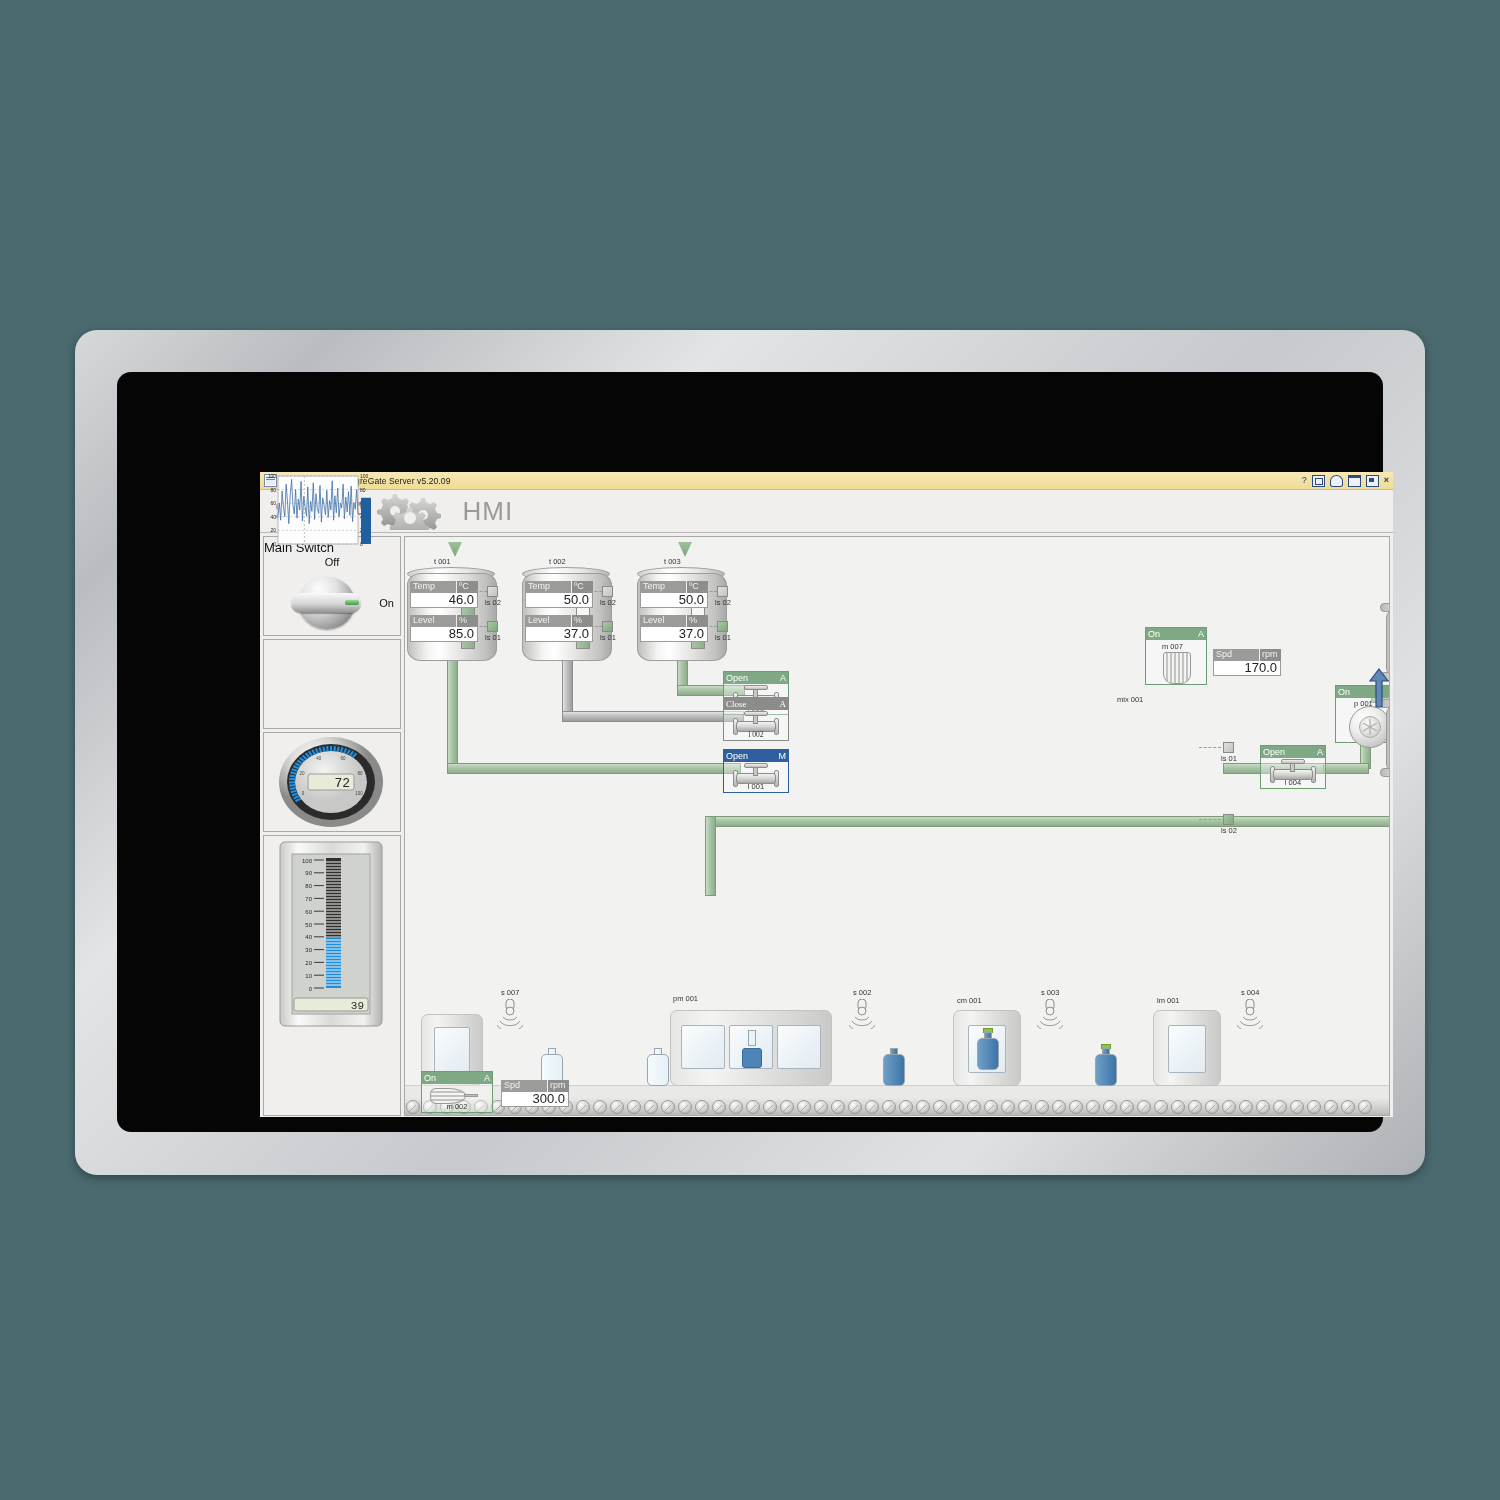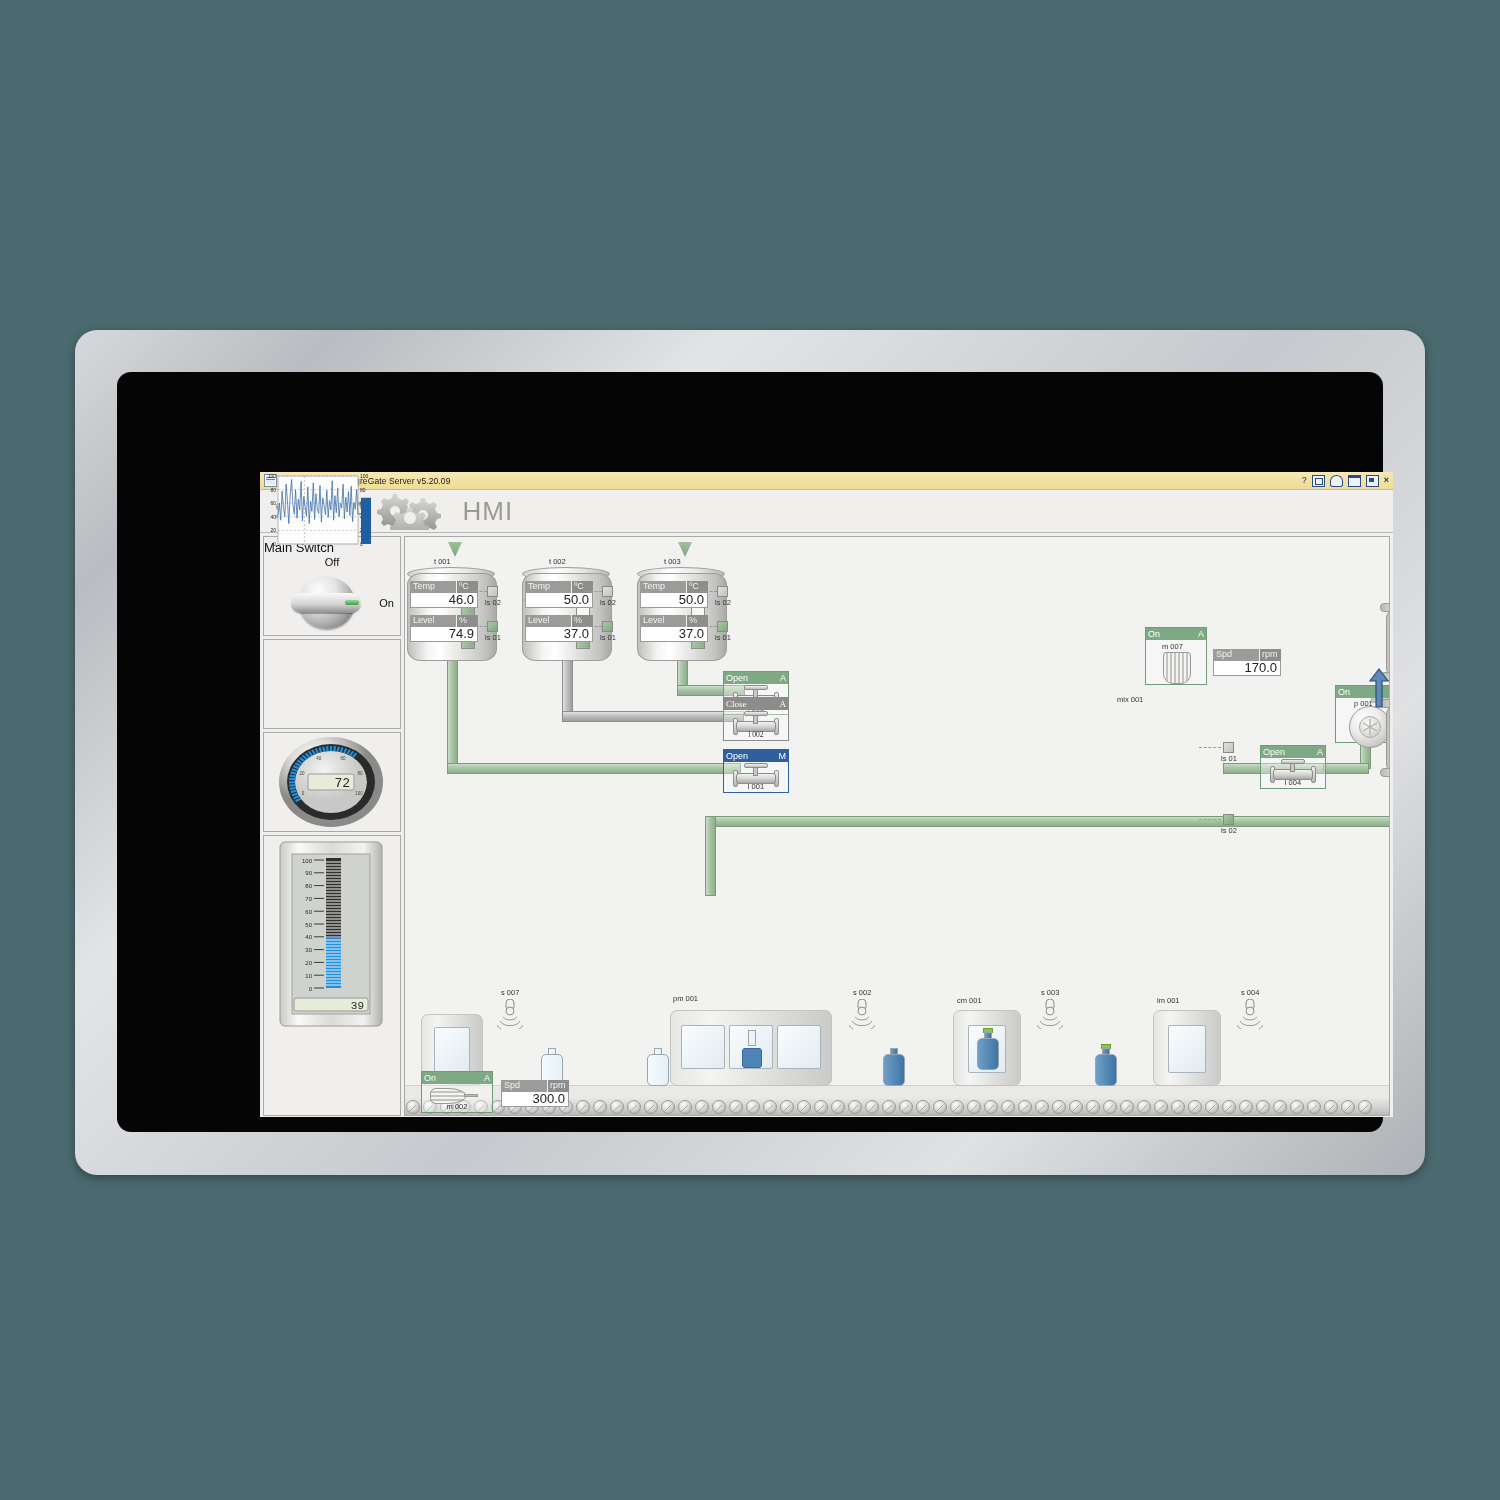--- a/index.html
+++ b/index.html
@@ -451,21 +451,21 @@
                 <div class="a">Temp</div>
               <div class="b">ºC</div>
               </div>
             <div class="vv">46.0</div>
           </div>
           <div class="vbox" style="left:5px;top:78px;">
             <div class="vh">
                 <div class="a">Level</div>
               <div class="b">%</div>
               </div>
-            <div class="vv">74.9</div>
+            <div class="vv">85.0</div>
           </div>
           <div class="dashed" style="left:66px;top:54px;width:16px;"></div>
           <div class="lsq off" style="left:82px;top:49px;"></div>
           <div class="tag" style="left:80px;top:61px;">ls 02</div>
           <div class="dashed" style="left:66px;top:89px;width:16px;"></div>
           <div class="lsq on" style="left:82px;top:84px;"></div>
           <div class="tag" style="left:80px;top:96px;">ls 01</div>
 
           <div class="tank" style="left:117px;top:30px;">
             <div class="top"></div>

